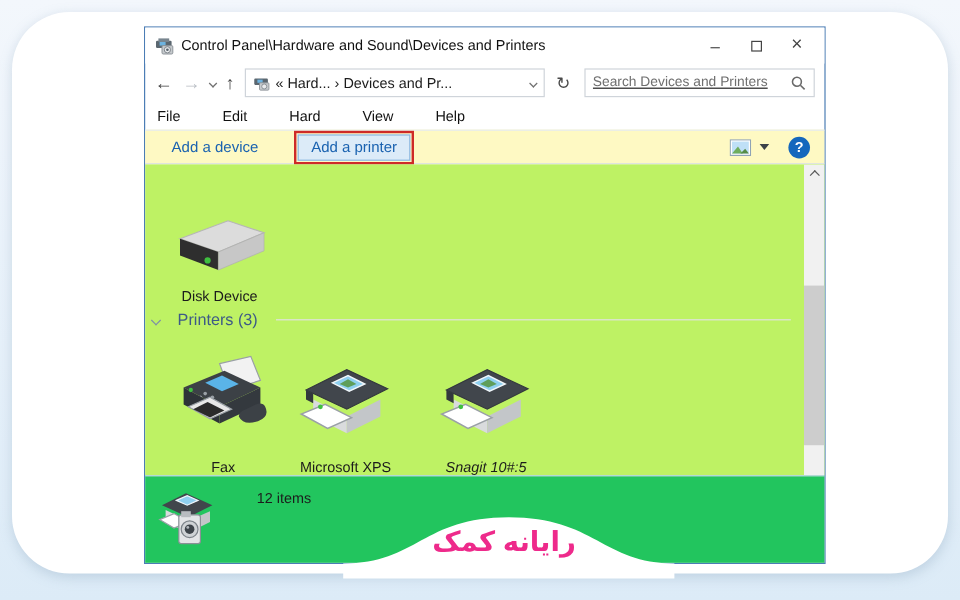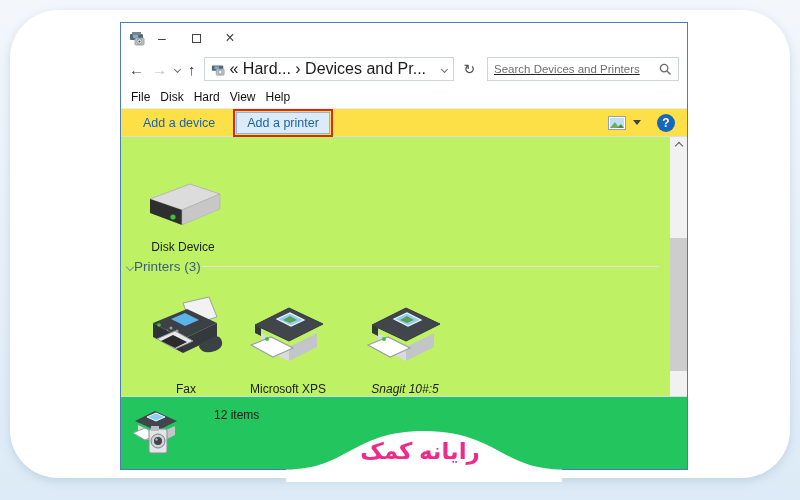--- a/index.html
+++ b/index.html
@@ -23,41 +23,41 @@
   .titlebar { height:30px; display:flex; align-items:center; padding:0 6px 0 8px; background:#fff; flex:0 0 auto; }
   .titlebar .ttl { flex:1; margin-left:6px; font-size:12px; color:#111; white-space:nowrap; overflow:hidden; }
   .winbtn { width:34px; height:26px; display:flex; align-items:center; justify-content:center; color:#444; font-size:14px; cursor:default; }
   .maxbox { width:9px; height:9px; border:1.5px solid #444; display:inline-block; }
   .navbar { height:32px; display:flex; align-items:center; padding:0 8px; gap:8px; flex:0 0 auto; }
   .navglyph { font-size:15px; color:#3a3a3a; line-height:1; }
   .navglyph.dis { color:#b9bec4; }
   .chev { display:inline-block; width:6px; height:6px; border-right:1.5px solid #707070; border-bottom:1.5px solid #707070; transform:rotate(45deg); }
   .chev.up { transform:rotate(-135deg); }
   .addrbox { display:flex; align-items:center; width:250px; height:24px; border:1px solid #cfd4da; padding:0 6px; gap:5px; background:#fff; }
-  .addrbox .txt { flex:1; white-space:nowrap; overflow:hidden; font-size:16px; color:#1c1c1c; }
+  .addrbox .txt { flex:1; white-space:nowrap; overflow:hidden; font-size:12px; color:#1c1c1c; }
   .refresh { font-size:14px; color:#4a4a4a; padding:0 2px; }
   .searchbox { display:flex; align-items:center; margin-left:auto; width:192px; height:24px; border:1px solid #cfd4da; padding:0 6px; background:#fff;text-decoration:underline; }
   .searchbox input { flex:1; border:none; outline:none; font-size:11.5px; color:#555; font-family:inherit; background:transparent; }
   .searchbox input::placeholder { color:#6f6f6f; opacity:1; }
-  .menubar { height:23px; display:flex; align-items:center; gap:10px; padding:0 10px; font-size:12px; color:#111; flex:0 0 auto; }
-  .toolbar { height:29px; background:#fde047; border-top:1px solid #e7ebef; border-bottom:1px solid #d9dfe6; display:flex; align-items:center; padding:0 12px; flex:0 0 auto; }
+  .menubar { height:23px; display:flex; align-items:center; gap:35px; padding:0 10px; font-size:12px; color:#111; flex:0 0 auto; }
+  .toolbar { height:29px; background:#fef9c3; border-top:1px solid #e7ebef; border-bottom:1px solid #d9dfe6; display:flex; align-items:center; padding:0 12px; flex:0 0 auto; }
   .tbtn { color:#1a62b0; font-size:12.5px; padding:3px 10px; white-space:nowrap; }
-  .redbox { border:2px solid #ce2a28; padding:1px; margin-left:8px; }
+  .redbox { border:2px solid #ce2a28; padding:1px; margin-left:20px; }
   .tbtn.hl { background:#dcebf8; border:1px solid #8cb8e0; }
   .tb-right { margin-left:auto; display:flex; align-items:center; gap:7px; }
   .tri-down { width:0; height:0; border-left:4px solid transparent; border-right:4px solid transparent; border-top:5px solid #3c4248; }
   .helpbtn { width:18px; height:18px; border-radius:50%; background:#1467bd; color:#fff; font-weight:bold; font-size:12px; display:flex; align-items:center; justify-content:center; margin-left:9px; }
   
   .content { position:relative; flex:1; background:#bef264; overflow:hidden; }
   .scrollbar { position:absolute; top:0; right:0; bottom:0; width:17px; background:#f1f1f1; }
   .sb-up { height:17px; display:flex; align-items:center; justify-content:center; }
   .sb-thumb { position:absolute; top:101px; right:0; width:17px; height:133px; background:#cdcdcd; }
   .device-item { position:absolute; width:112px; text-align:center; font-size:12px; color:#1c1c1c; }
   .device-item .lbl { margin-top:4px; }
-  .group-hdr { position:absolute; left:6px; right:28px; top:122px; display:flex; align-items:center; gap:1px; color:#3d5a87; font-size:13.5px; }
+  .group-hdr { position:absolute; left:6px; right:28px; top:122px; display:flex; align-items:center; gap:15px; color:#3d5a87; font-size:13.5px; }
   .group-hdr .chev { border-color:#7d8fa8; }
   .group-hdr .rule { flex:1; height:1px; background:#e2e2e2; }
   
   .statusbar { position:relative; flex:0 0 73px; background:#22c55e; border-top:1px solid #ccdcee; }
   .statusbar .count { position:absolute; left:93px; top:11px; font-size:12px; color:#1c1c1c; }
   .statusbar .bigicon { position:absolute; left:8px; top:6px; }
   
   .wave { position:absolute; left:0; top:0; width:800px; height:500px; pointer-events:none; z-index:40; }
   .watermark { position:absolute; left:330px; top:438px; width:180px; text-align:center; z-index:50; color:#ee2a8b; font-weight:800; font-size:23px; direction:rtl; }
 </style>
@@ -70,20 +70,21 @@
 
   <div class="titlebar">
     <svg width="16" height="16" viewBox="0 0 16 16">
       <rect x="1" y="4" width="13" height="6" rx="1" fill="#5b6770"></rect>
       <rect x="3" y="2" width="9" height="3" fill="#78858f"></rect>
       <rect x="4" y="5" width="5" height="3" fill="#6db3e0"></rect>
       <rect x="6" y="8" width="9" height="7" rx="1" fill="#c6cacd" stroke="#8a9096" stroke-width="0.8"></rect>
       <circle cx="10.5" cy="11.5" r="2.6" fill="#e8eaec" stroke="#7d848a" stroke-width="0.8"></circle>
       <circle cx="10.5" cy="11.5" r="1.1" fill="#55606a"></circle>
     </svg>
+    <span class="ttl">Control Panel\Hardware and Sound\Devices and Printers</span>
     <span class="winbtn">–</span>
     <span class="winbtn">
         <span class="maxbox"></span>
       </span>
     <span class="winbtn" style="font-size:16px;">×</span>
   </div>
 
   <div class="navbar">
     <span class="navglyph">←</span>
     <span class="navglyph dis">→</span>
@@ -104,21 +105,21 @@
       <input type="text" placeholder="Search Devices and Printers" style="">
       <svg width="13" height="13" viewBox="0 0 14 14">
         <circle cx="5.5" cy="5.5" r="4" fill="none" stroke="#6a6a6a" stroke-width="1.4"></circle>
         <line x1="8.6" y1="8.6" x2="12.4" y2="12.4" stroke="#6a6a6a" stroke-width="1.4"></line>
       </svg>
     </div>
   </div>
 
   <div class="menubar">
     <span>File</span>
-    <span>Disk</span>
+    <span>Edit</span>
     <span>Hard</span>
     <span>View</span>
     <span>Help</span>
   </div>
 
   <div class="toolbar">
     <span class="tbtn">Add a device</span>
     <span class="redbox">
       <span class="tbtn hl" style="display:inline-block;">Add a printer</span>
     </span>

